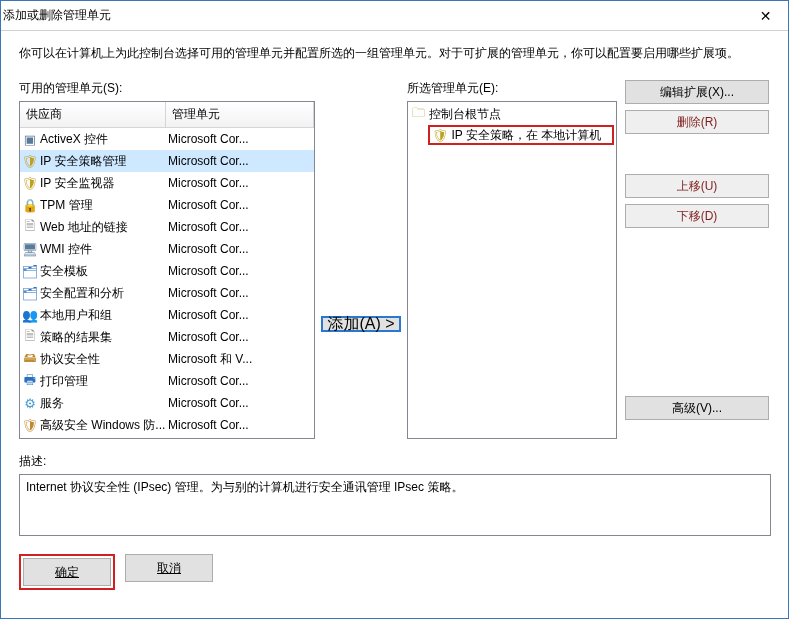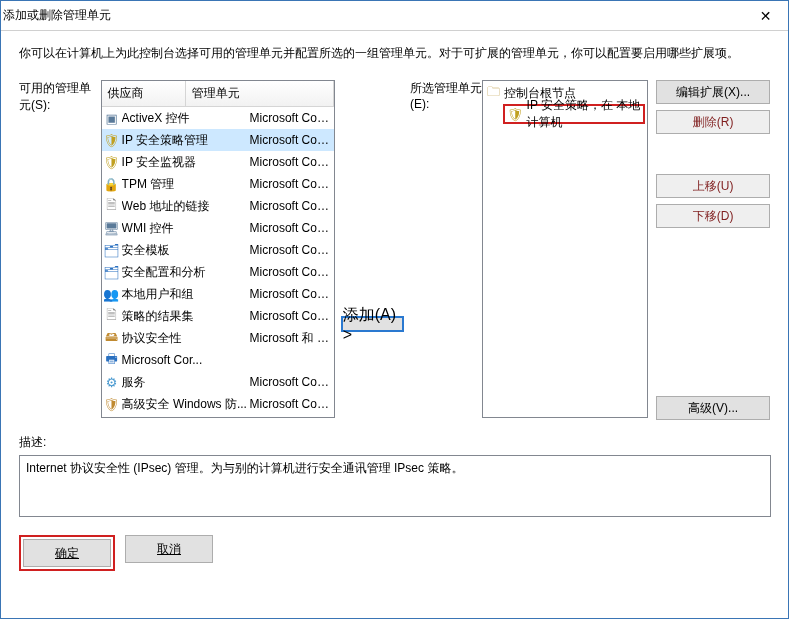--- a/index.html
+++ b/index.html
@@ -41,21 +41,21 @@
     padding: 14px 18px 14px 18px;
     display: flex;
     flex-direction: column;
   }
   .intro { margin-bottom: 18px; }
   .panels {
     display: flex;
     gap: 6px;
     align-items: flex-start;
   }
-  .col { display: flex; }
+  .col { display: flex; flex-direction: column; }
   .col-label { margin-bottom: 4px; }
   .listbox {
     border: 1px solid #828790;
     background: #fff;
     overflow: hidden;
     position: relative;
   }
   .available {
     width: 296px;
     height: 338px;
@@ -303,20 +303,21 @@
                 <span class="name">策略的结果集</span>
                 <span class="vendor">Microsoft Cor...</span>
               </div>
               <div class="row">
                 <span class="icon ic-disk">🖴</span>
                 <span class="name">协议安全性</span>
                 <span class="vendor">Microsoft 和 V...</span>
               </div>
               <div class="row">
                 <span class="icon ic-print">🖶</span>
+                <span class="name">打印管理</span>
                 <span class="vendor">Microsoft Cor...</span>
               </div>
               <div class="row">
                 <span class="icon ic-svc">⚙</span>
                 <span class="name">服务</span>
                 <span class="vendor">Microsoft Cor...</span>
               </div>
               <div class="row">
                 <span class="icon ic-fw">🛡</span>
                 <span class="name">高级安全 Windows 防...</span>

